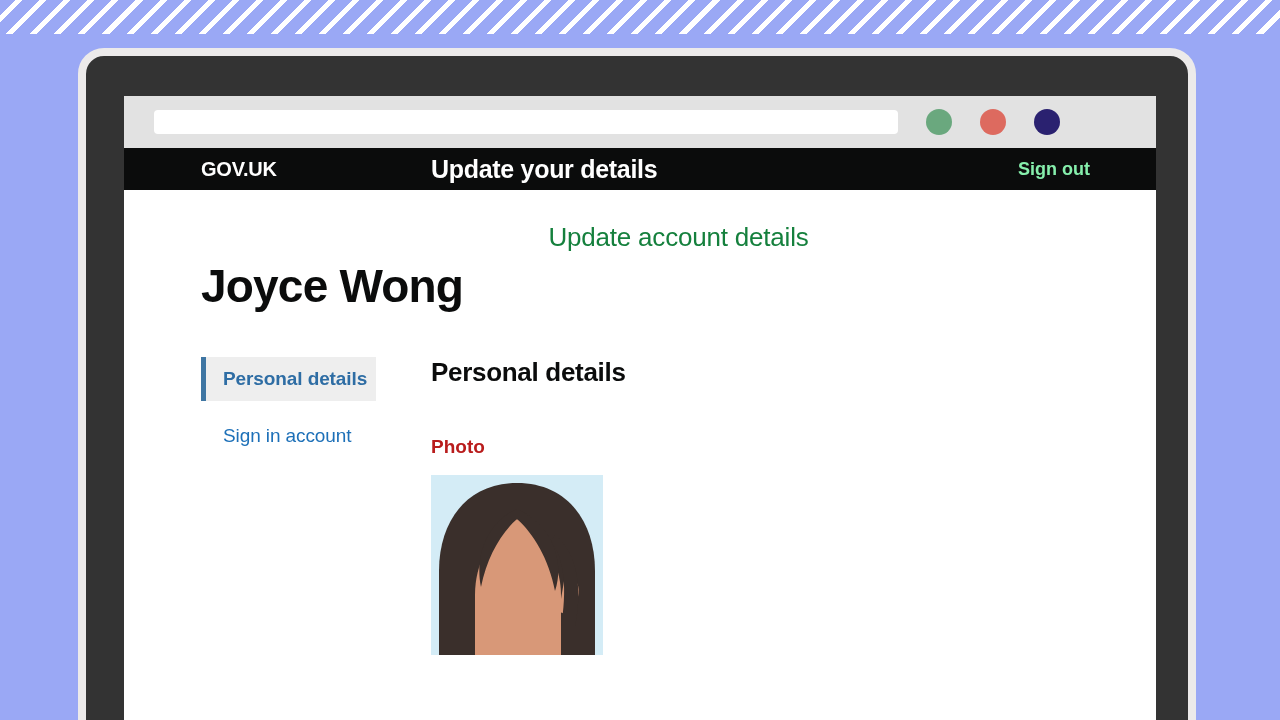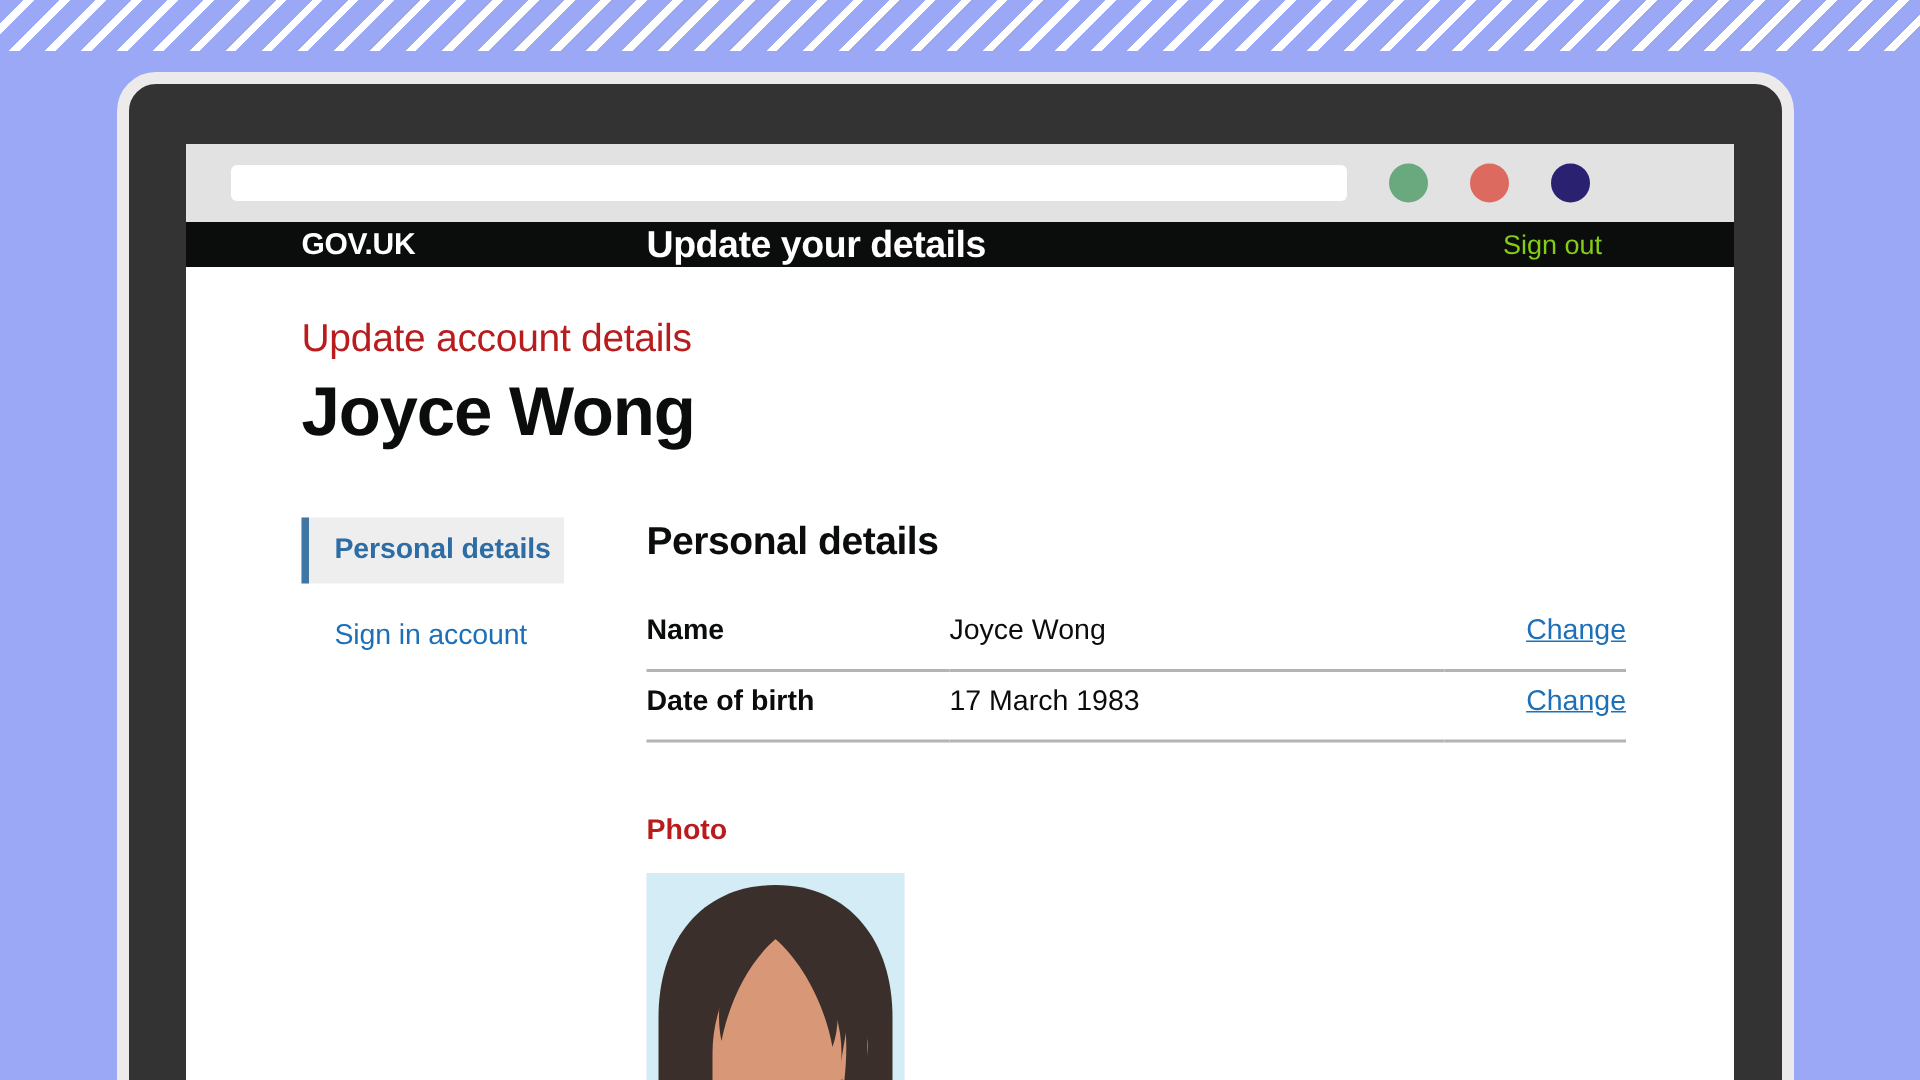--- a/index.html
+++ b/index.html
@@ -79,21 +79,21 @@
     margin-right: 28px;
     flex: 0 0 auto;
   }
   .dot:last-child { margin-right: 0; }
   .dot-green  { background: #6aa87e; }
   .dot-red    { background: #dd6a5f; }
   .dot-navy   { background: #2a2170; }
 
   
   #govuk-bar {
-    height: 30px;
+    height: 42px;
     background: #0b0c0c;
     color: #ffffff;
     display: flex;
     align-items: center;
     position: relative;
     padding-left: 36px;
   }
   #govuk-logo {
     position: absolute;
     left: 77px;
@@ -103,39 +103,40 @@
   }
   #service-name {
     position: absolute;
     left: 307px;
     font-size: 25px;
     font-weight: bold;
     letter-spacing: -0.3px;
   }
   #sign-out {
     position: absolute;
-    right: 88px;
+    right: 66px;
     font-size: 18px;
-    font-weight: normal;
-    color: #84cc16;
+    font-weight: bold;
+    color: #86efac;
     text-decoration: none;
   }
 
   
   #page-body {
     background: #ffffff;
     height: 566px;
     position: relative;
     padding: 0 0 0 77px;
   }
   #caption {
     font-size: 26px;
-    color: #b91c1c;
+    color: #15803d;
     padding-top: 32px;
     letter-spacing: -0.2px;
+    text-align: center;
   }
   #user-name {
     font-size: 46px;
     font-weight: bold;
     color: #0b0c0c;
     margin-top: 6px;
     letter-spacing: -0.8px;
   }
 
   #columns {
@@ -245,38 +246,20 @@
 
           <nav id="sidebar">
             <a href="#" class="nav-item active">Personal details</a>
             <a href="#" class="nav-item">Sign in account</a>
           </nav>
 
           <div id="main-col">
 
             <h2 id="section-title">Personal details</h2>
 
-            <table id="details-table">
-              <tbody>
-                <tr>
-                  <td class="cell-key">Name</td>
-                  <td class="cell-value">Joyce Wong</td>
-                  <td class="cell-action">
-                    <a href="#">Change</a>
-                  </td>
-                </tr>
-                <tr>
-                  <td class="cell-key">Date of birth</td>
-                  <td class="cell-value">17 March 1983</td>
-                  <td class="cell-action">
-                    <a href="#">Change</a>
-                  </td>
-                </tr>
-              </tbody>
-            </table>
 
             <div id="photo-label">Photo</div>
 
             <div id="photo-frame">
               <svg width="172" height="180" viewBox="0 0 172 180">
                 <rect x="0" y="0" width="172" height="180" fill="#d4ecf6"></rect>
 
                 <path d="M86 8
                          C 36 8, 8 46, 8 96
                          L 8 180

